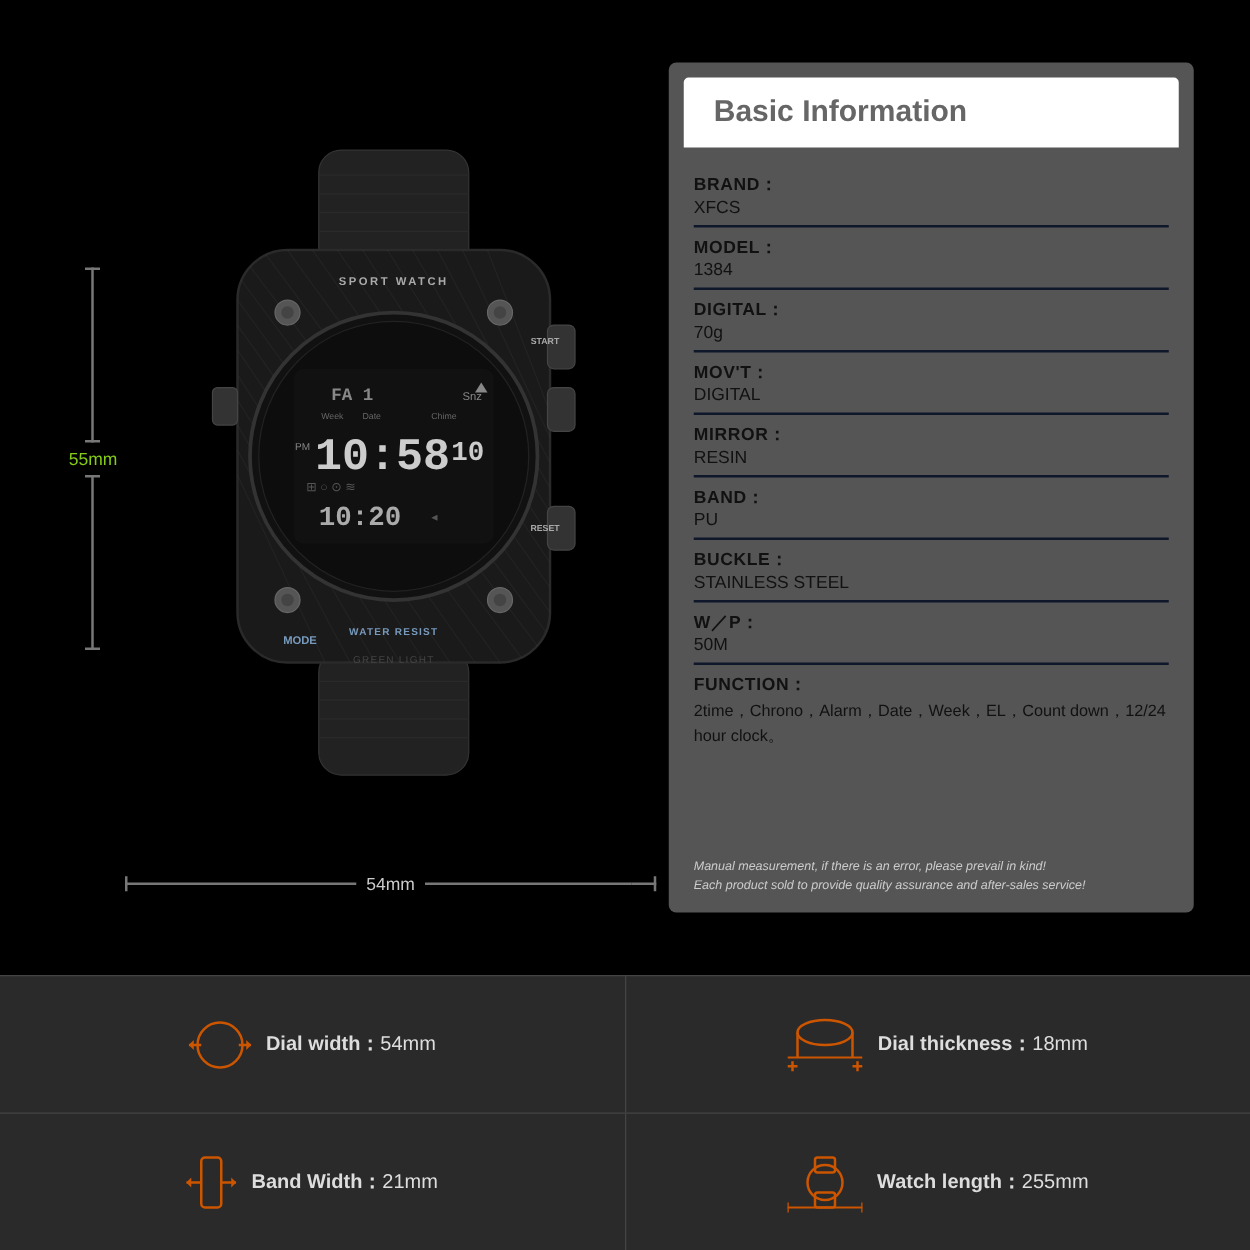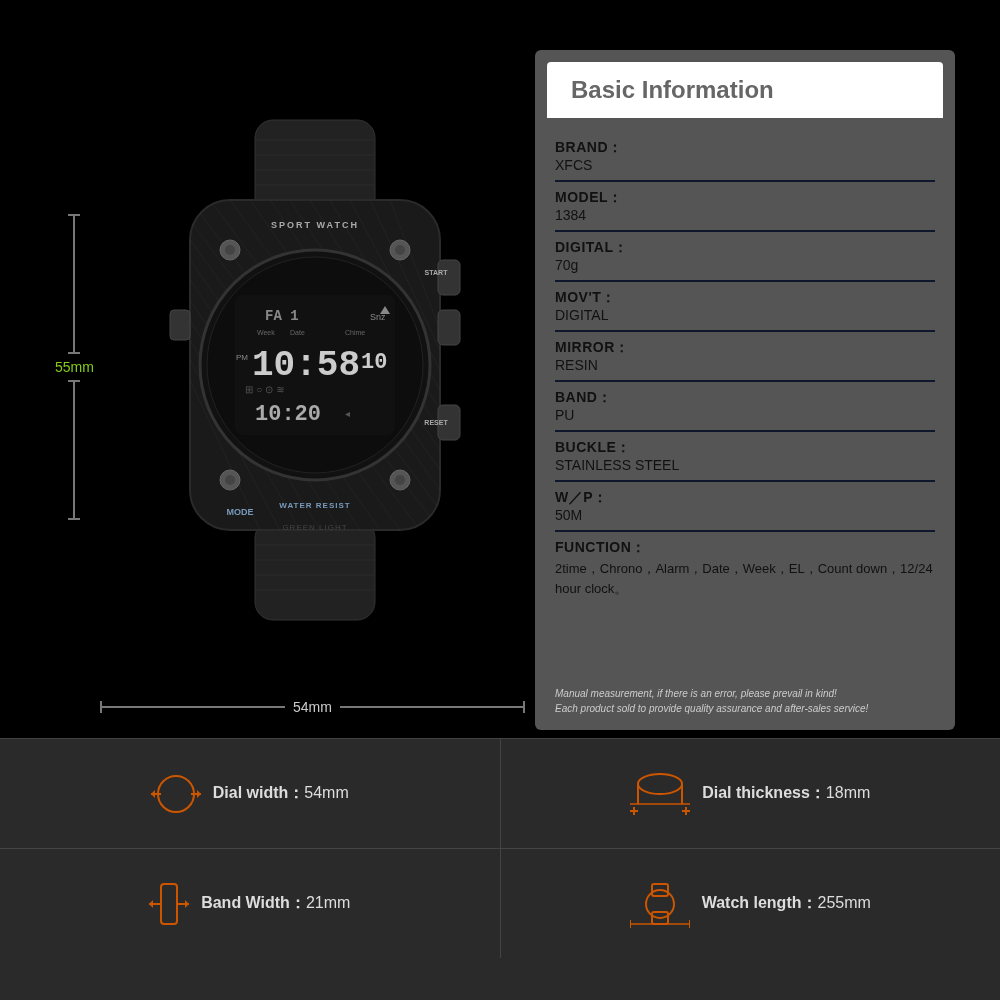--- a/index.html
+++ b/index.html
@@ -337,21 +337,21 @@
 
       </div>
       <div class="disclaimer">
         <span style="white-space:pre-line;">Manual measurement, if there is an error, please prevail in kind!
 Each product sold to provide quality assurance and after-sales service!</span>
       </div>
     </div>
 
   </div>
 
-  <div style="position:absolute; bottom:0; left:0; width:1000px; height:262px; background:#2a2a2a;">
+  <div style="position:absolute; bottom:0; left:0; width:1000px; height:220px; background:#2a2a2a;">
 
     <div class="measure-row" style="border-top:1px solid #444; height:110px;">
 
       <div class="measure-cell" style="border-right:1px solid #444;">
 
         <svg width="50" height="50" viewBox="0 0 50 50">
           <circle cx="25" cy="25" r="18" fill="none" stroke="#cc5500" stroke-width="2"></circle>
           <line x1="0" y1="25" x2="10" y2="25" stroke="#cc5500" stroke-width="2"></line>
           <polygon points="4,21 0,25 4,29" fill="#cc5500"></polygon>
           <line x1="40" y1="25" x2="50" y2="25" stroke="#cc5500" stroke-width="2"></line>

